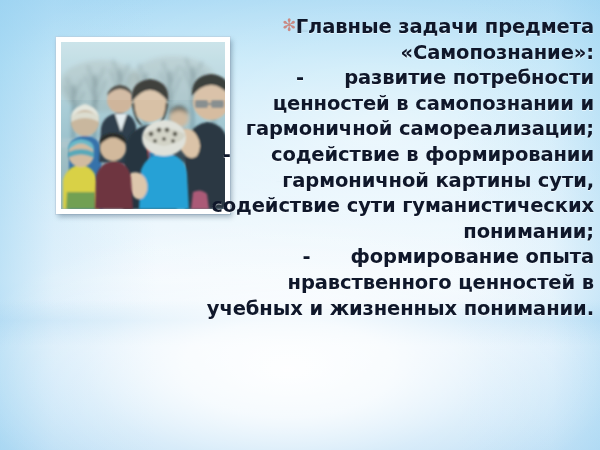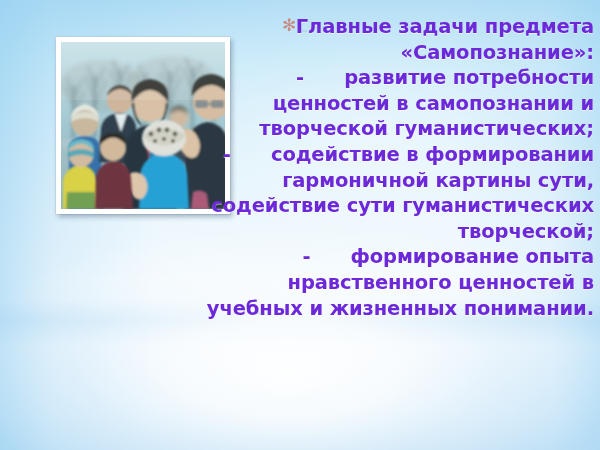--- a/index.html
+++ b/index.html
@@ -107,21 +107,21 @@
   .para {
     position: relative;
     margin: 0;
     padding: 0;
   }
   .line {
     position: relative;
     font-size: 19.5px;
     line-height: 25.6px;
     font-weight: 600;
-    color: #6d28d9;
+    color: #0f172a;
     letter-spacing: -0.1px;
     white-space: pre;
     text-align: right;
     text-shadow: 0 1px 0 rgba(255,255,255,0.55);
   }
   
   .line::after {
     content: attr(data-mirror);
     position: absolute;
     left: 0;
@@ -294,24 +294,24 @@
   </figure>
 
   <div id="text-block">
     <span class="bullet-marker">✻</span>
 
     <div class="para">
       <div class="line" data-mirror="Главные задачи предмета">Главные задачи предмета</div>
       <div class="line" data-mirror="«Самопознание»:">«Самопознание»:</div>
       <div class="line" data-mirror="-      развитие потребности">-      развитие потребности</div>
       <div class="line" data-mirror="учащихся в самопознании и">ценностей в самопознании и</div>
-      <div class="line" data-mirror="творческой самореализации;">творческой гуманистических;</div>
+      <div class="line" data-mirror="творческой самореализации;">гармоничной самореализации;</div>
       <div class="line" data-mirror="-      содействие в формировании">-      содействие в формировании</div>
       <div class="line" data-mirror="гармоничной картины мира,">гармоничной картины сути,</div>
       <div class="line" data-mirror="понимании сути гуманистических">содействие сути гуманистических</div>
-      <div class="line" data-mirror="ценностей;">творческой;</div>
+      <div class="line" data-mirror="ценностей;">понимании;</div>
       <div class="line" data-mirror="-      формирование опыта">-      формирование опыта</div>
       <div class="line" data-mirror="нравственного поведения в">нравственного ценностей в</div>
       <div class="line" data-mirror="учебных и жизненных ситуациях.">учебных и жизненных понимании.</div>
     </div>
   </div>
 
 </div>
 
 </body></html>

